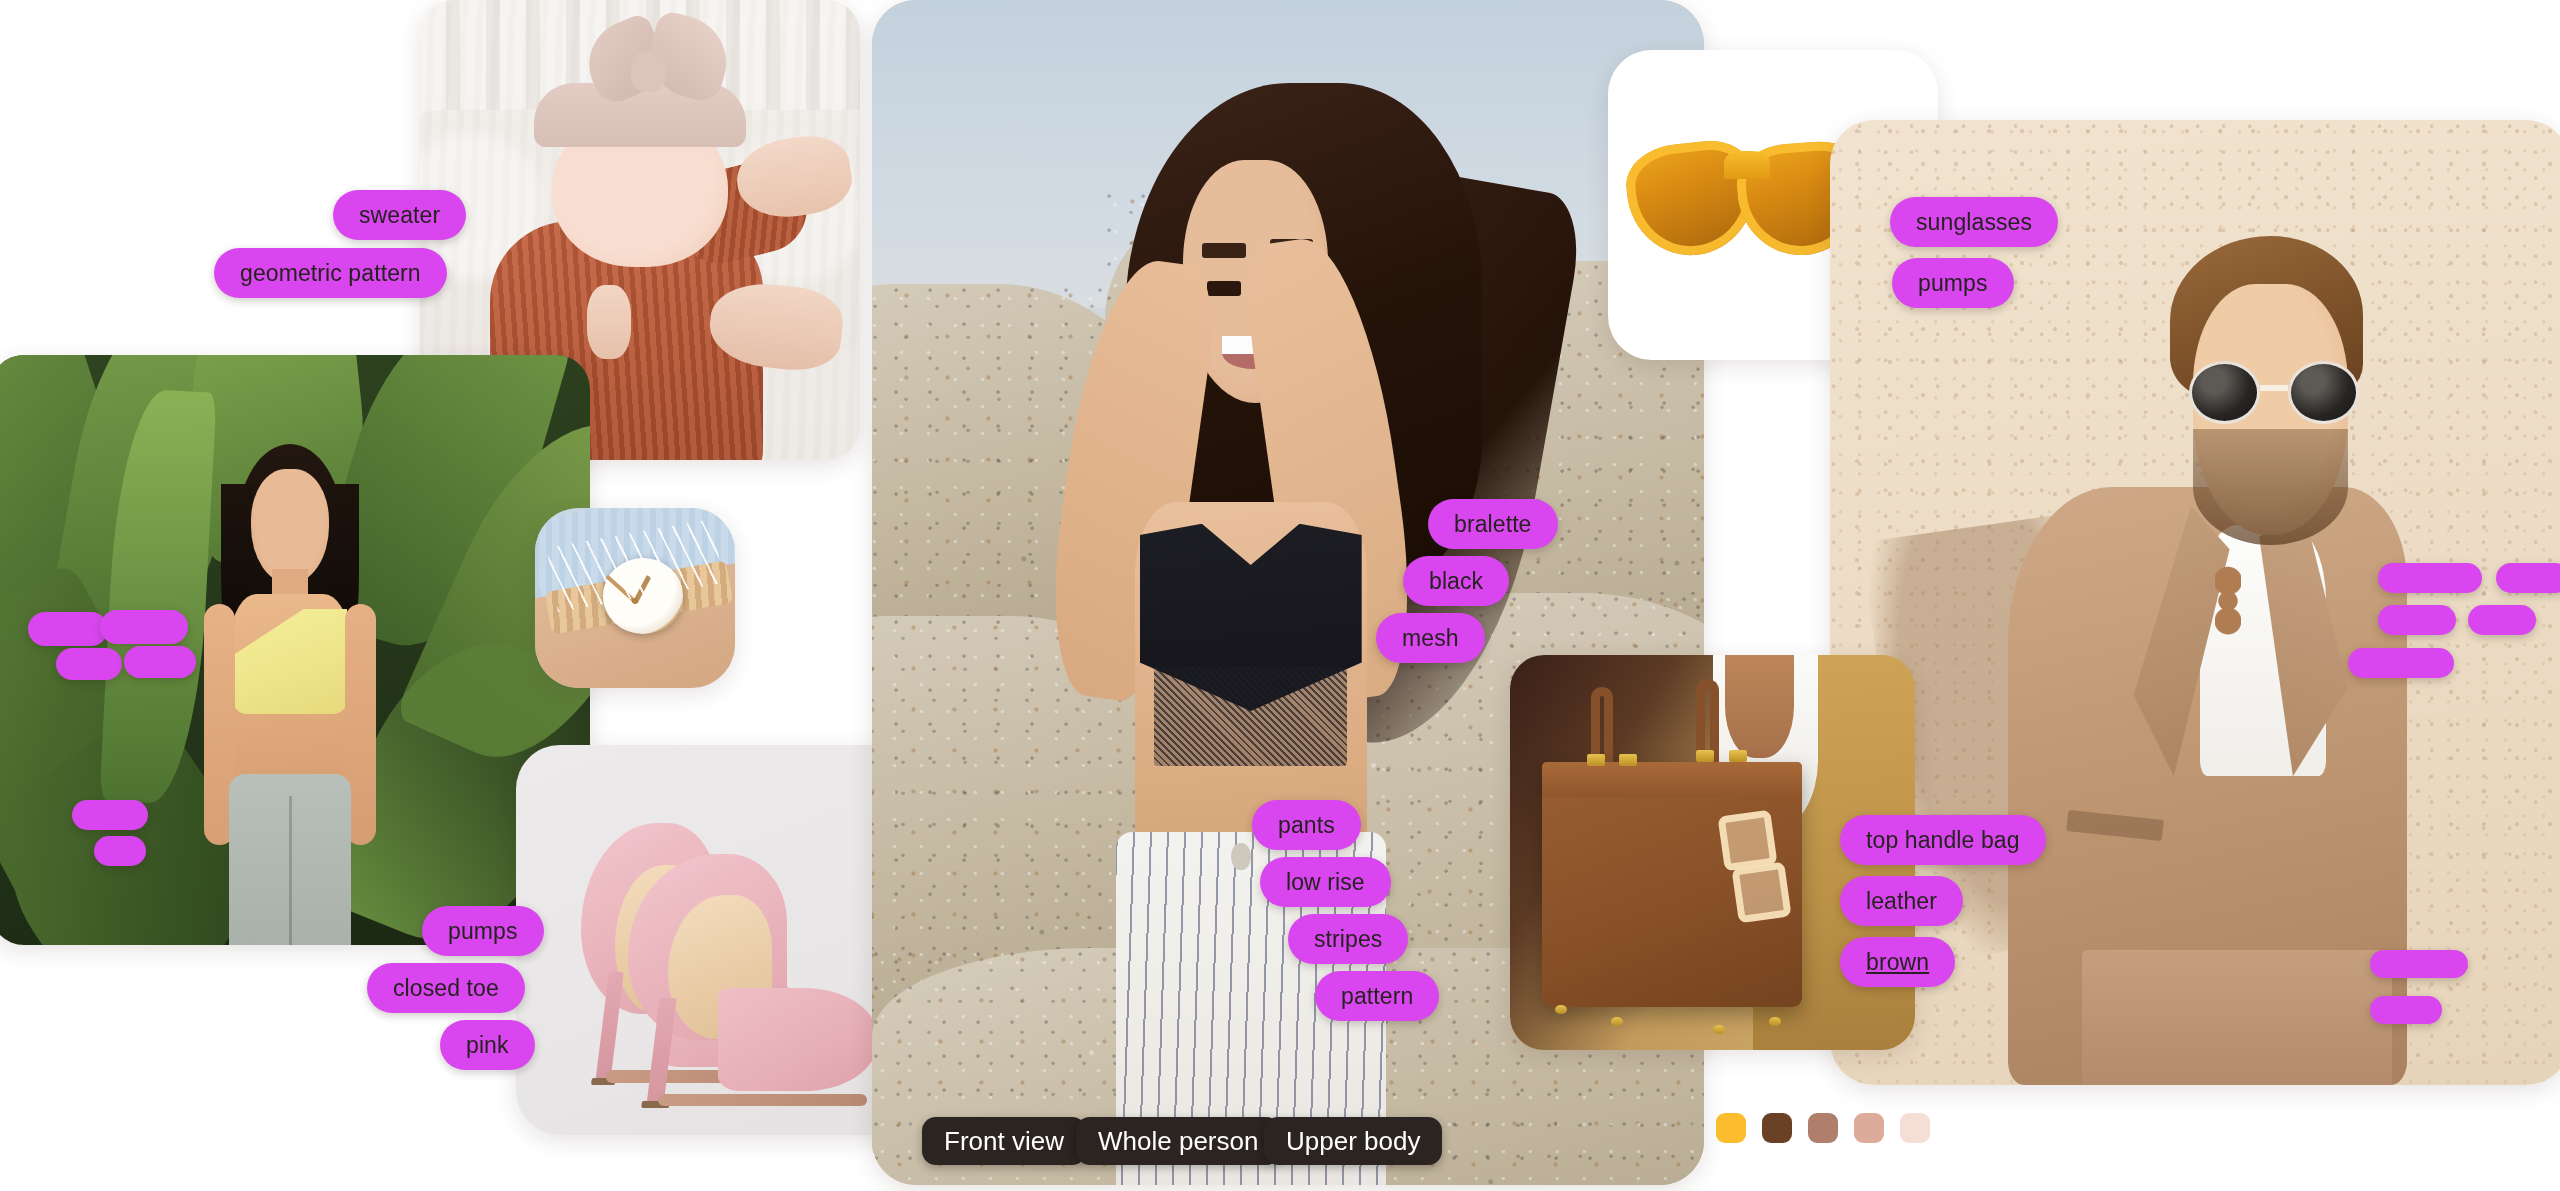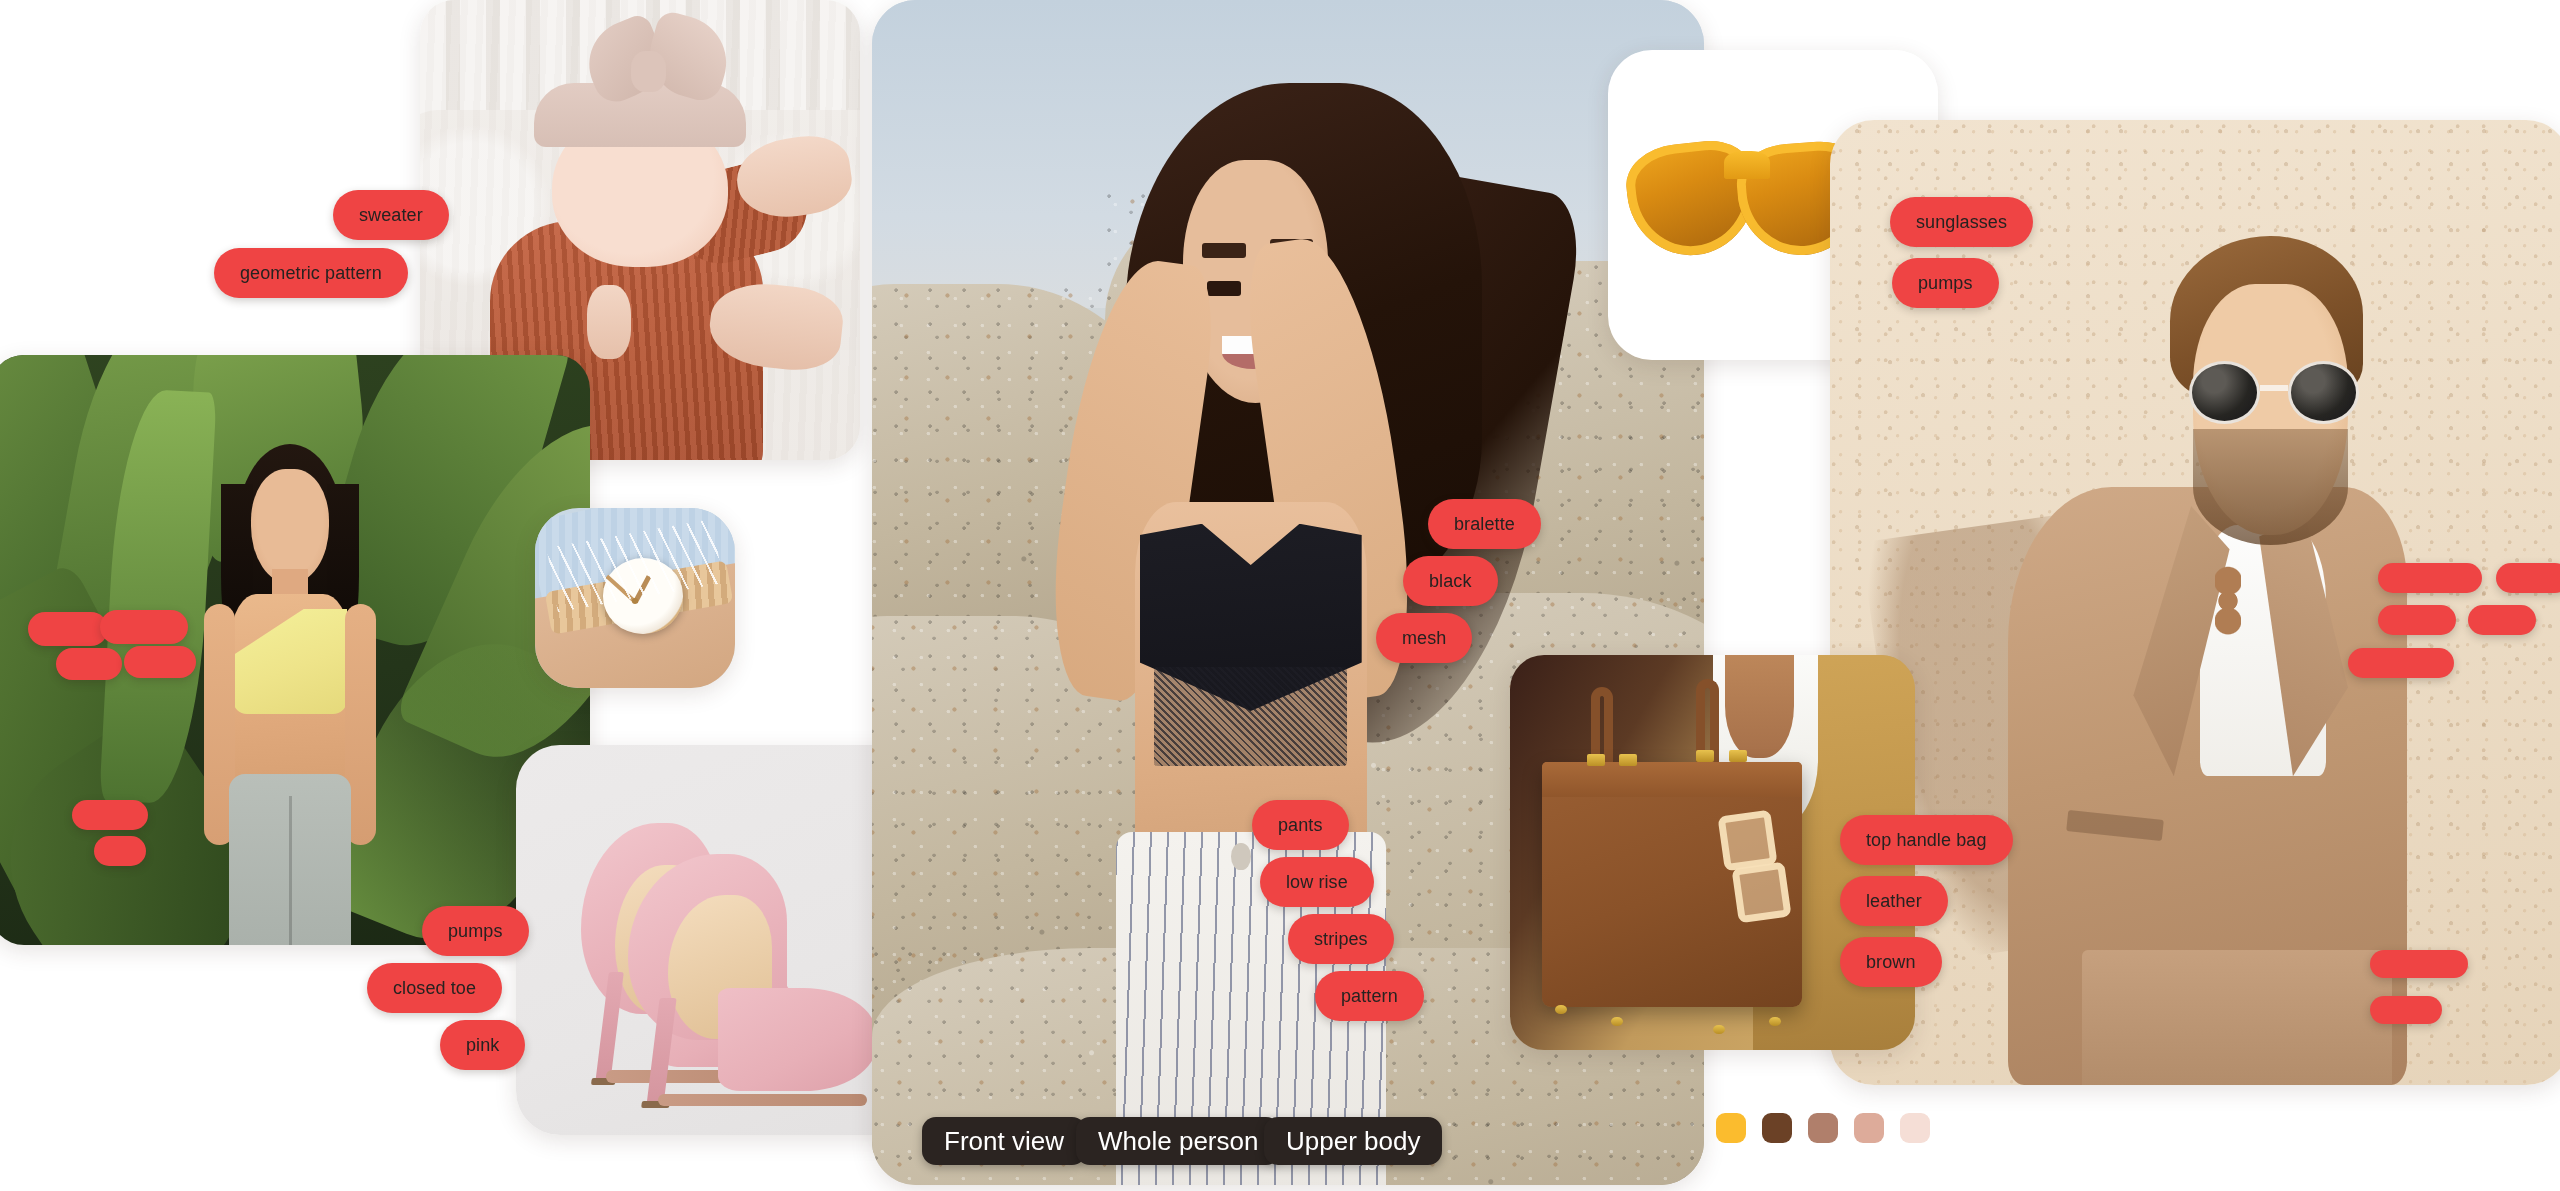--- a/index.html
+++ b/index.html
@@ -14,24 +14,24 @@
   
   .card { position: absolute; overflow: hidden; }
   .card.r-lg { border-radius: 34px; }
   .card.r-xl { border-radius: 44px; }
   .sh { box-shadow: 0 6px 22px rgba(60,40,30,.13); }
 
   
   .pill {
     position: absolute;
     display: flex; align-items: center; justify-content: center;
-    background: #ef4444;
+    background: #d946ef;
     color: #262220;
     border-radius: 999px;
-    font-size: 18px;
+    font-size: 23px;
     font-weight: 400;
     letter-spacing: .1px;
     padding: 0 26px;
     height: 50px;
     white-space: nowrap;
     box-shadow: 0 3px 9px rgba(40,30,25,.22);
     text-align: center;
   }
   .pill.skel { padding: 0; }
 
@@ -549,21 +549,21 @@
   <div class="pill" style="left:1252px; top:800px;">pants</div>
   <div class="pill" style="left:1260px; top:857px;">low rise</div>
   <div class="pill" style="left:1288px; top:914px;">stripes</div>
   <div class="pill" style="left:1315px; top:971px;">pattern</div>
 
   <div class="pill" style="left:1890px; top:197px;">sunglasses</div>
   <div class="pill" style="left:1892px; top:258px;">pumps</div>
 
   <div class="pill" style="left:1840px; top:815px;">top handle bag</div>
   <div class="pill" style="left:1840px; top:876px;">leather</div>
-  <div class="pill" style="left:1840px; top:937px;">brown</div>
+  <div class="pill" style="left:1840px; top:937px;text-decoration:underline;">brown</div>
 
   <div class="pill skel" style="left:28px; top:612px; width:80px; height:34px;"></div>
   <div class="pill skel" style="left:100px; top:610px; width:88px; height:34px;"></div>
   <div class="pill skel" style="left:56px; top:648px; width:66px; height:32px;"></div>
   <div class="pill skel" style="left:124px; top:646px; width:72px; height:32px;"></div>
   <div class="pill skel" style="left:72px; top:800px; width:76px; height:30px;"></div>
   <div class="pill skel" style="left:94px; top:836px; width:52px; height:30px;"></div>
 
   <div class="pill skel" style="left:2378px; top:563px; width:104px; height:30px;"></div>
   <div class="pill skel" style="left:2496px; top:563px; width:74px; height:30px;"></div>

